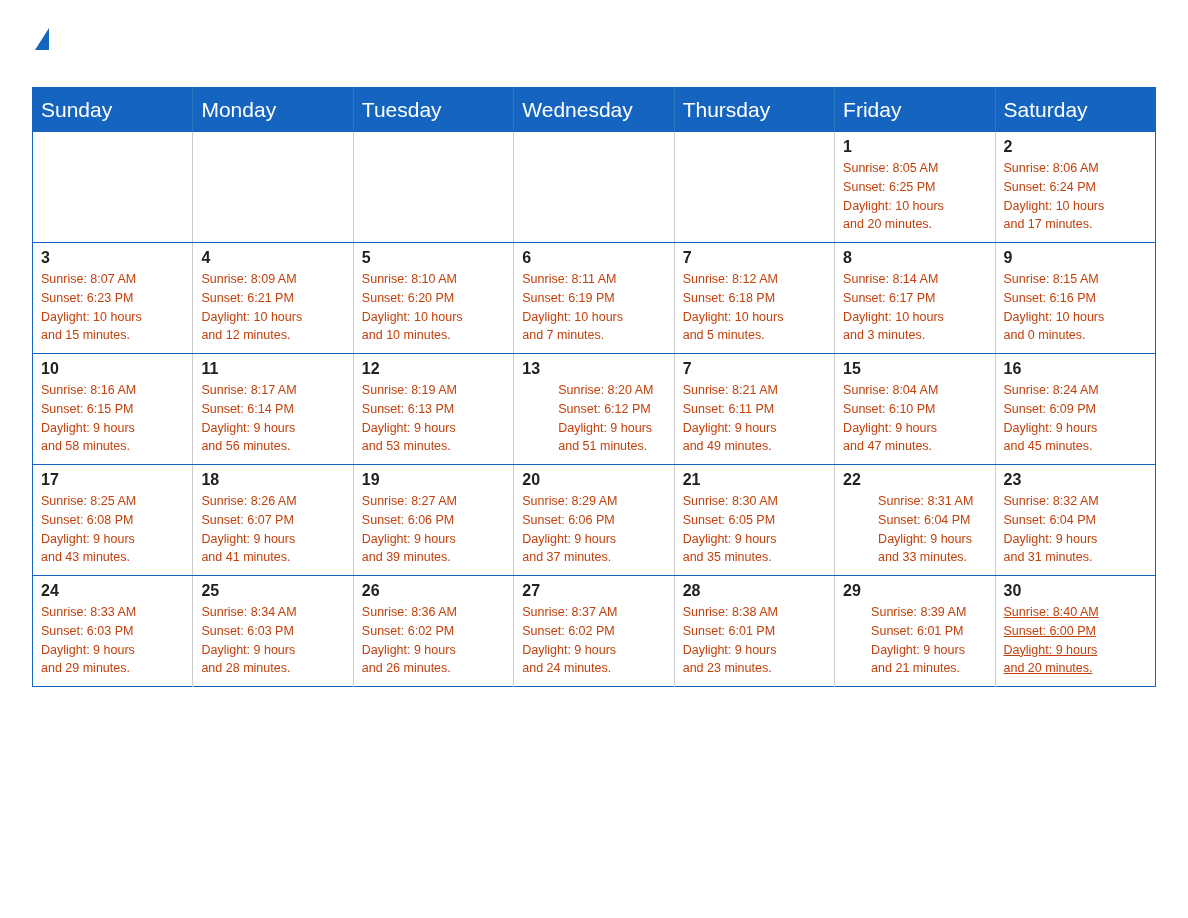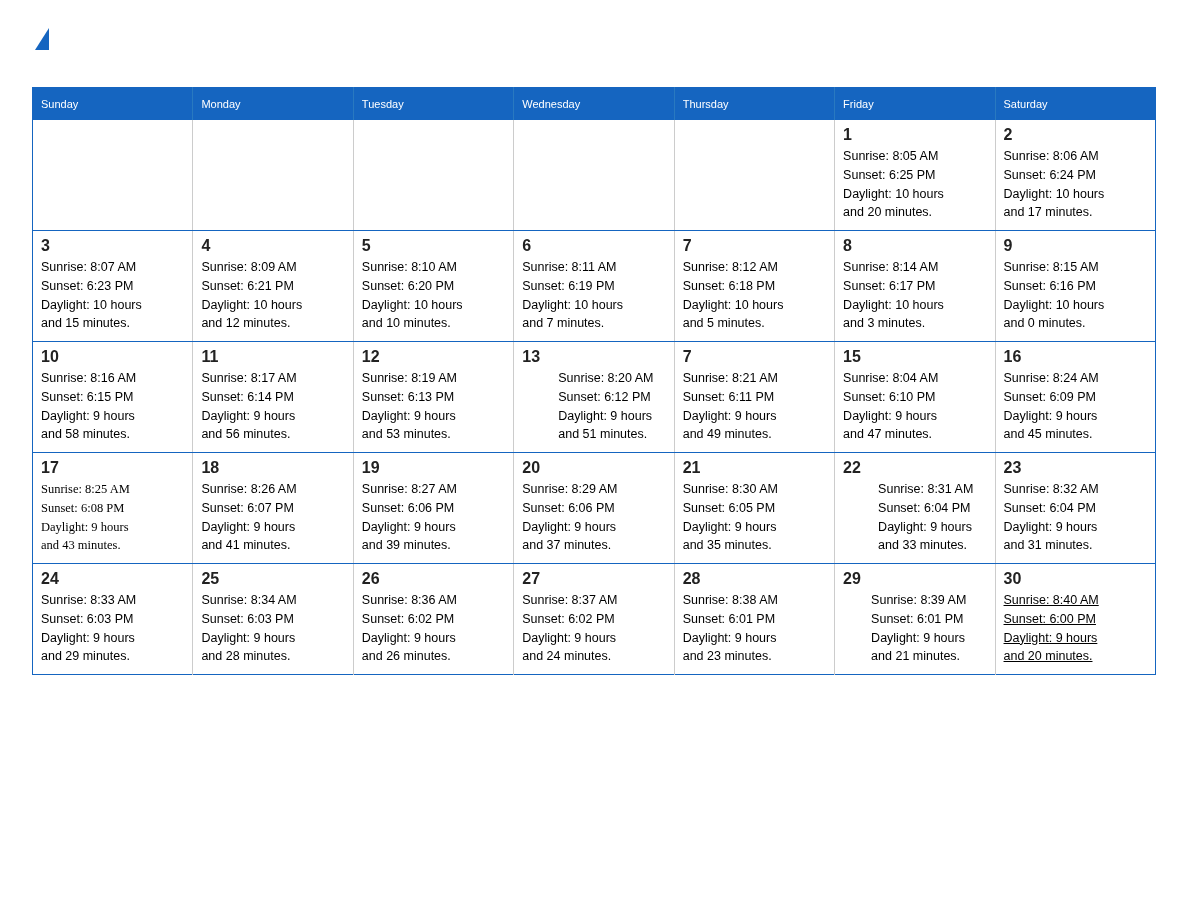--- a/index.html
+++ b/index.html
@@ -67,21 +67,21 @@
       margin-top: 4px;
     }
     .calendar {
       width: 100%;
       border-collapse: collapse;
       border: 1px solid #1565c0;
     }
     .calendar th {
       background: #1565c0;
       color: #fff;
-      font-size: 11px;
+      font-size: 21px;
       font-weight: normal;
       padding: 10px 8px;
       text-align: left;
       border-right: 1px solid #2979c0;
       margin-top: 27px;
     }
     .calendar th:last-child { border-right: none; }
     .calendar td {
       vertical-align: top;
       padding: 6px 8px 8px 8px;
@@ -97,21 +97,21 @@
     .calendar tr:last-child td { border-bottom: none; }
     .day-num {
       font-size: 16px;
       font-weight: bold;
       color: #222;
       margin-bottom: 3px;
       display: block;
     }
     .day-info {
       font-size: 12.5px;
-      color: #000000;
+      color: #c2410c;
       line-height: 1.5;
     }
     .empty-cell {
       background: #f8f8f8;
     }
   </style>
 </head>
 <body>
 
 <div class="header">
@@ -263,21 +263,21 @@
           <span class="day-num">16</span>
           <div class="day-info" style="white-space: pre-line;">Sunrise: 8:24 AM
 Sunset: 6:09 PM
 Daylight: 9 hours
 and 45 minutes.</div>
         </td>
       </tr>
       <tr>
         <td>
           <span class="day-num">17</span>
-          <div class="day-info" style="white-space: pre-line; font-family: Liberation Serif, serif;">Sunrise: 8:25 AM
+          <div class="day-info" style="white-space: pre-line;">Sunrise: 8:25 AM
 Sunset: 6:08 PM
 Daylight: 9 hours
 and 43 minutes.</div>
         </td>
         <td>
           <span class="day-num">18</span>
           <div class="day-info" style="white-space: pre-line;">Sunrise: 8:26 AM
 Sunset: 6:07 PM
 Daylight: 9 hours
 and 41 minutes.</div>

